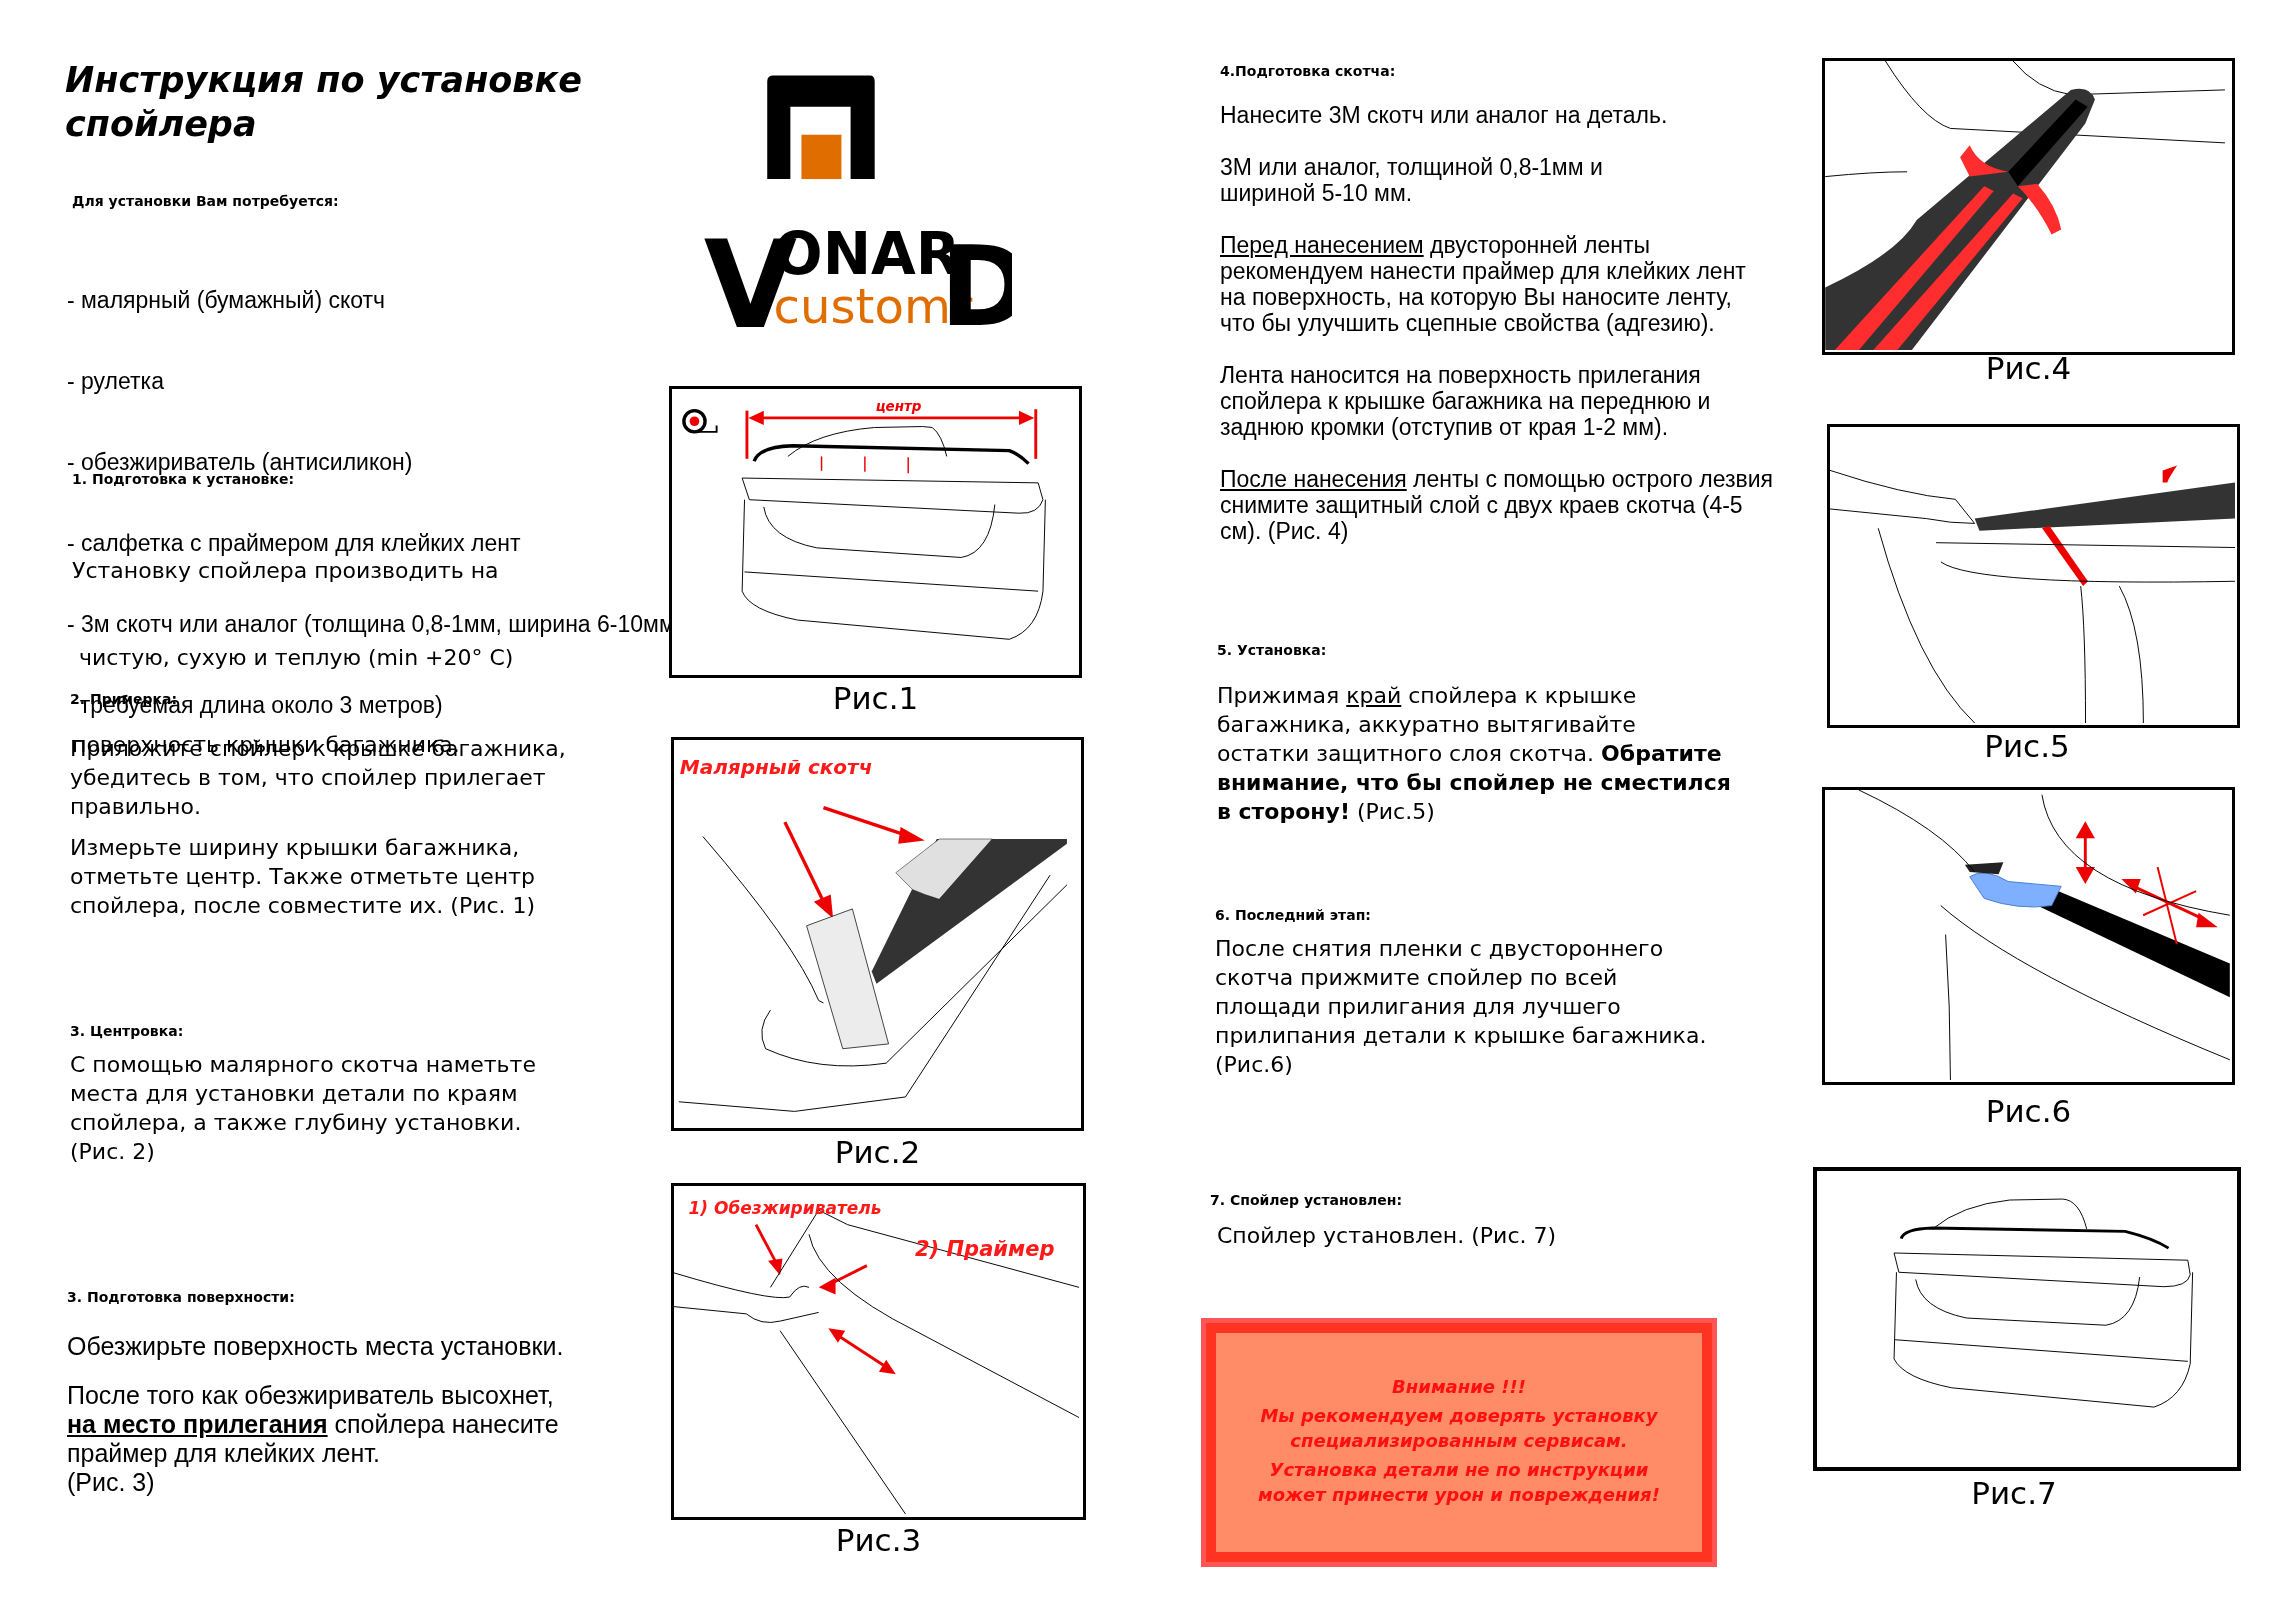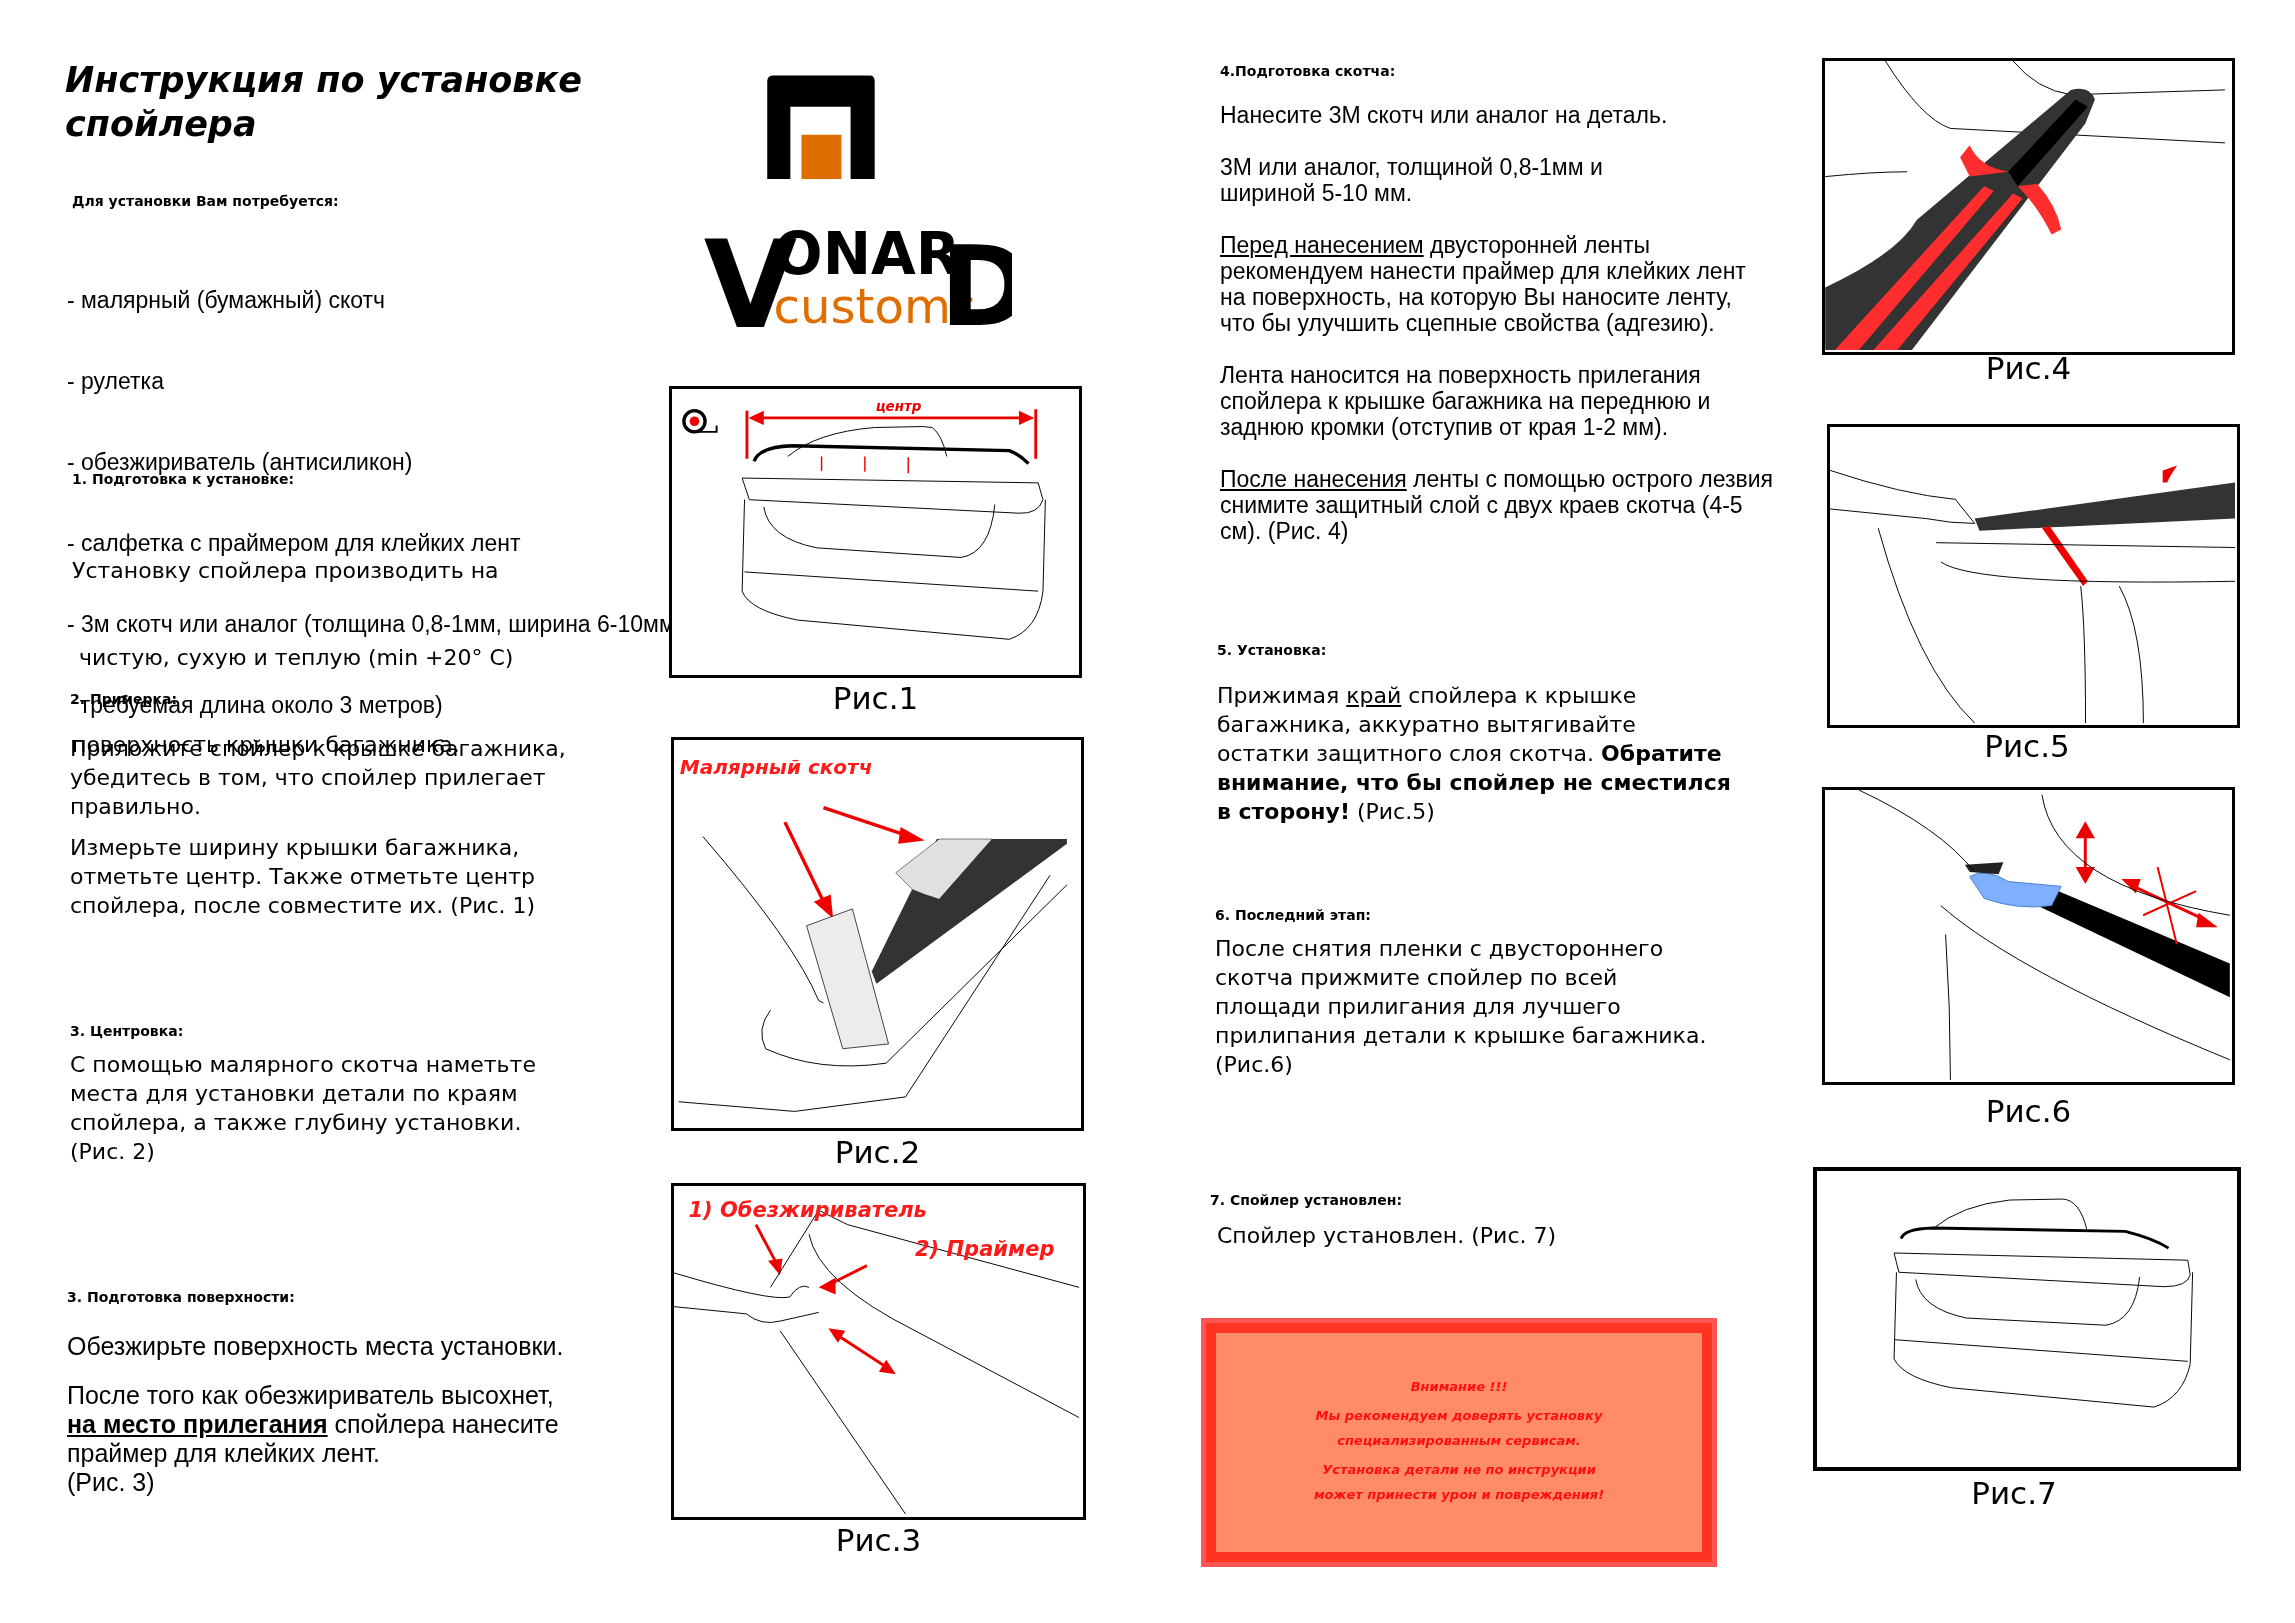--- a/index.html
+++ b/index.html
@@ -8,21 +8,21 @@
   .title{left:65px;top:58px;font-size:35px;font-weight:bold;font-style:italic;line-height:44px;width:578px;}
   .h{font-weight:bold;font-size:14px;line-height:29px;}
   .p{font-size:22px;line-height:29px;}
   .ns{font-family:"Liberation Sans",sans-serif;}
   .ns .p, .ns.p{font-size:23px;line-height:26px;}
   .list{font-family:"Liberation Sans",sans-serif;font-size:23px;line-height:27px;}
   .fig{border:3.9px solid #000;background:#fff;box-sizing:border-box;}
   .cap{font-size:31px;text-align:center;}
   .u{text-decoration:underline;}
   .red{color:#ff1a1a;}
-  .warn{background:#ff8c66;border:10.6px solid #ff3322;outline:5.8px solid #ff5555;box-sizing:border-box;display:flex;flex-direction:column;align-items:center;justify-content:center;text-align:center;color:#ff0f0f;font-weight:bold;font-style:italic;font-size:13px;line-height:25px;}
+  .warn{background:#ff8c66;border:10.6px solid #ff3322;outline:5.8px solid #ff5555;box-sizing:border-box;display:flex;flex-direction:column;align-items:center;justify-content:center;text-align:center;color:#ff0f0f;font-weight:bold;font-style:italic;font-size:18px;line-height:25px;}
   .warn p{margin:0 0 3.9px 0;}
   svg{display:block;}
 </style>
 </head>
 <body>
 
 <div class="abs title">Инструкция по установке спойлера</div>
 
 <div class="abs" style="left:694px;top:72px;width:318px;height:270px;">
   <svg width="318" height="270" viewBox="0 0 660 560">
@@ -126,21 +126,21 @@
     <polygon points="460,275 550,205 660,205 550,330 520,320 495,310" fill="#e0e0e0" stroke="#000" stroke-width="1"></polygon>
     <polygon points="275,385 370,350 445,630 350,640" fill="#ececec" stroke="#000" stroke-width="1.5"></polygon>
     <path d="M60 200 Q250 420 300 540 L310 545" fill="none" stroke="#000" stroke-width="2"></path>
     <path d="M200 560 Q170 600 190 640 Q300 690 440 670 L815 300" fill="none" stroke="#000" stroke-width="2"></path>
     <path d="M10 750 L250 770 L480 740 L780 280" fill="none" stroke="#000" stroke-width="2"></path>
   </svg>
 </div>
 <div class="abs cap" style="left:671px;top:1134px;width:413px;">Рис.2</div>
 
 <div class="abs fig" style="left:671px;top:1183px;width:415px;height:337px;">
-  <div class="abs red" style="left:14.5px;top:12px;font-size:21px;font-weight:bold;font-style:italic;">1) Обезжириватель</div>
+  <div class="abs red" style="left:14.5px;top:12px;font-size:17px;font-weight:bold;font-style:italic;">1) Обезжириватель</div>
   <div class="abs red" style="left:241px;top:51px;font-size:21px;font-weight:bold;font-style:italic;">2) Праймер</div>
   <svg width="407" height="330" viewBox="0 0 844 684">
     <line x1="170" y1="80" x2="215" y2="165" stroke="#e00" stroke-width="6"></line>
     <polygon points="195,155 220,185 225,150" fill="#e00"></polygon>
     <line x1="400" y1="165" x2="320" y2="205" stroke="#e00" stroke-width="6"></line>
     <polygon points="300,210 335,190 335,225" fill="#e00"></polygon>
     <line x1="340" y1="310" x2="440" y2="375" stroke="#e00" stroke-width="6"></line>
     <polygon points="320,295 355,300 340,325" fill="#e00"></polygon>
     <polygon points="460,390 425,385 440,360" fill="#e00"></polygon>
     <path d="M0 180 Q200 240 240 230 Q260 200 280 210" fill="none" stroke="#000" stroke-width="2"></path>

